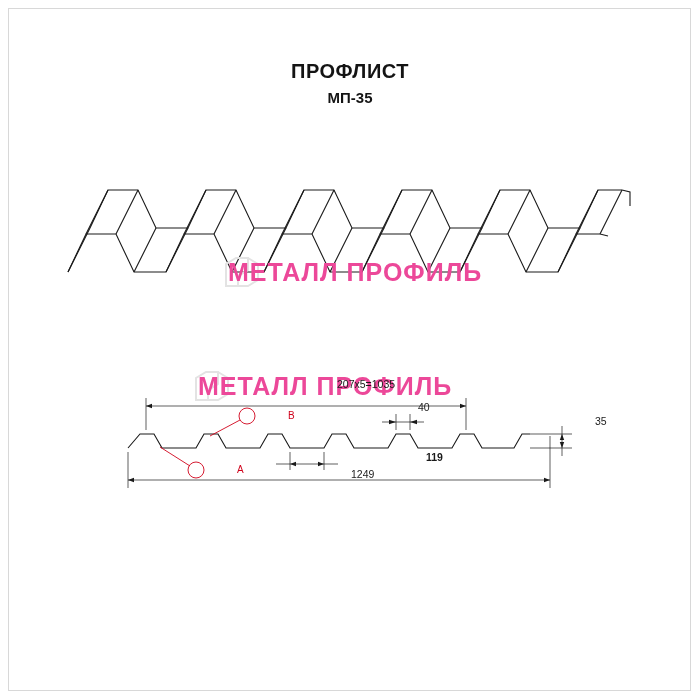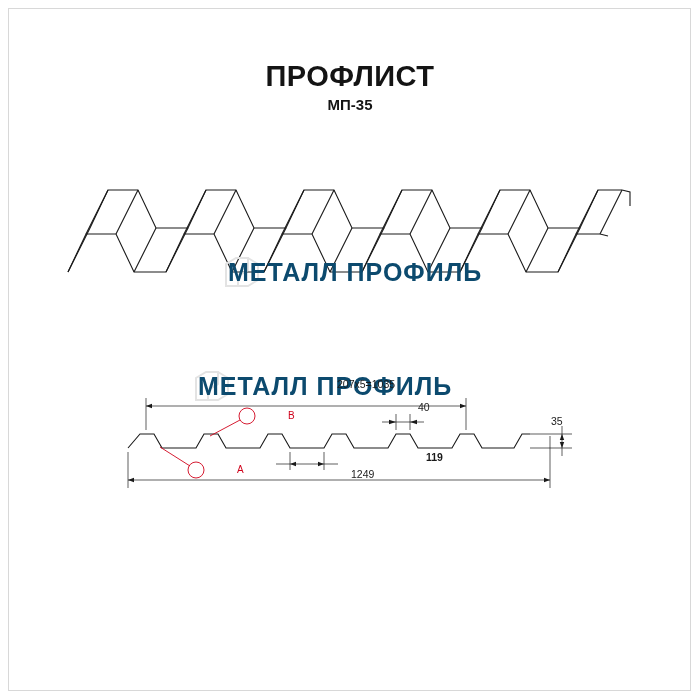--- a/index.html
+++ b/index.html
@@ -29,28 +29,28 @@
     border: 1px solid #d8d8d8;
     box-sizing: border-box;
     pointer-events: none;
   }
   .title {
     position: absolute;
     top: 60px;
     left: 0;
     width: 700px;
     text-align: center;
-    font-size: 29px;
+    font-size: 20px;
     font-weight: bold;
     letter-spacing: 0.5px;
     color: #141414;
   }
   .subtitle {
     position: absolute;
-    top: 96px;
+    top: 89px;
     left: 0;
     width: 700px;
     text-align: center;
     font-size: 15px;
     font-weight: bold;
     color: #141414;
   }
   .footer-note {
     position: absolute;
     top: 618px;
@@ -73,21 +73,21 @@
     position: absolute;
     left: 110px;
     top: 370px;
     width: 500px;
     height: 130px;
   }
   .watermark {
     position: absolute;
     pointer-events: none;
     user-select: none;
-    color: #0c4a6e;
+    color: #ec4899;
     font-weight: bold;
     font-size: 25px;
     letter-spacing: 1px;
     white-space: nowrap;
     text-align: center;
   }
   .wm1 { left: 228px; top: 258px; }
   .wm2 { left: 198px; top: 372px; }
   .wm-logo {
     position: absolute;
@@ -252,20 +252,20 @@
         <path d="M16 20 L26 14"></path>
         <path d="M26 2 L36 8 L36 24 L26 30 L16 30"></path>
       </g>
     </svg>
   </div>
   <div class="watermark wm2">МЕТАЛЛ ПРОФИЛЬ</div>
 
   <div class="dim-text" style="left:322px; top:378px;">207х5=1035</div>
   <div class="dim-text" style="left:403px; top:401px;">40</div>
   <div class="dim-text" style="left:411px; top:451px;font-weight:bold;">119</div>
-  <div class="dim-text" style="left:536px; top:415px;">35</div>
+  <div class="dim-text" style="left:580px; top:415px;">35</div>
   <div class="dim-text" style="left:336px; top:468px;">1249</div>
 
   <div class="callout-letter" style="left:237px; top:464px;">A</div>
   <div class="callout-letter" style="left:288px; top:410px;">B</div>
 
 
 </div>
 
 </body></html>

